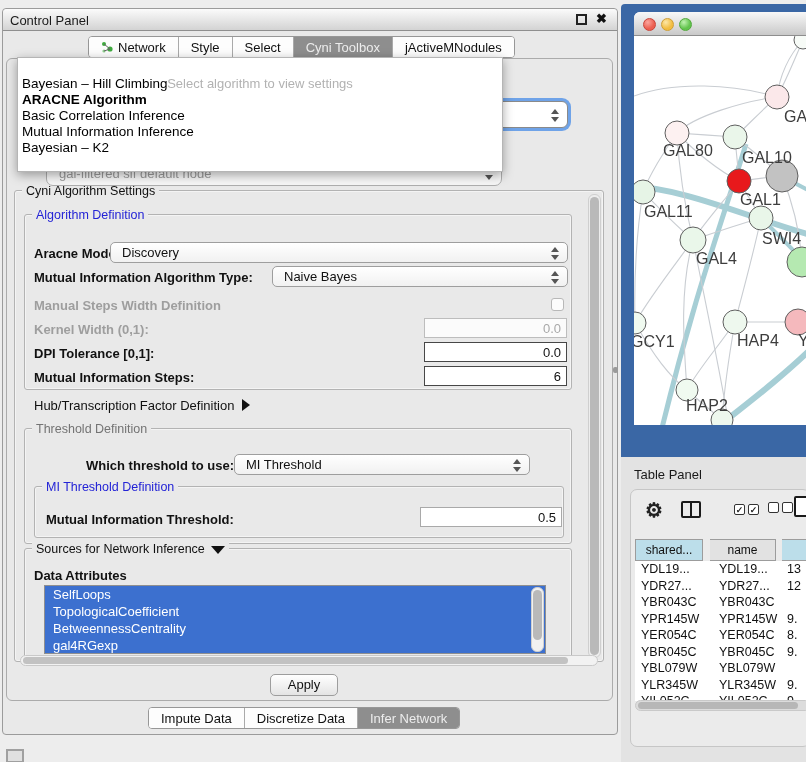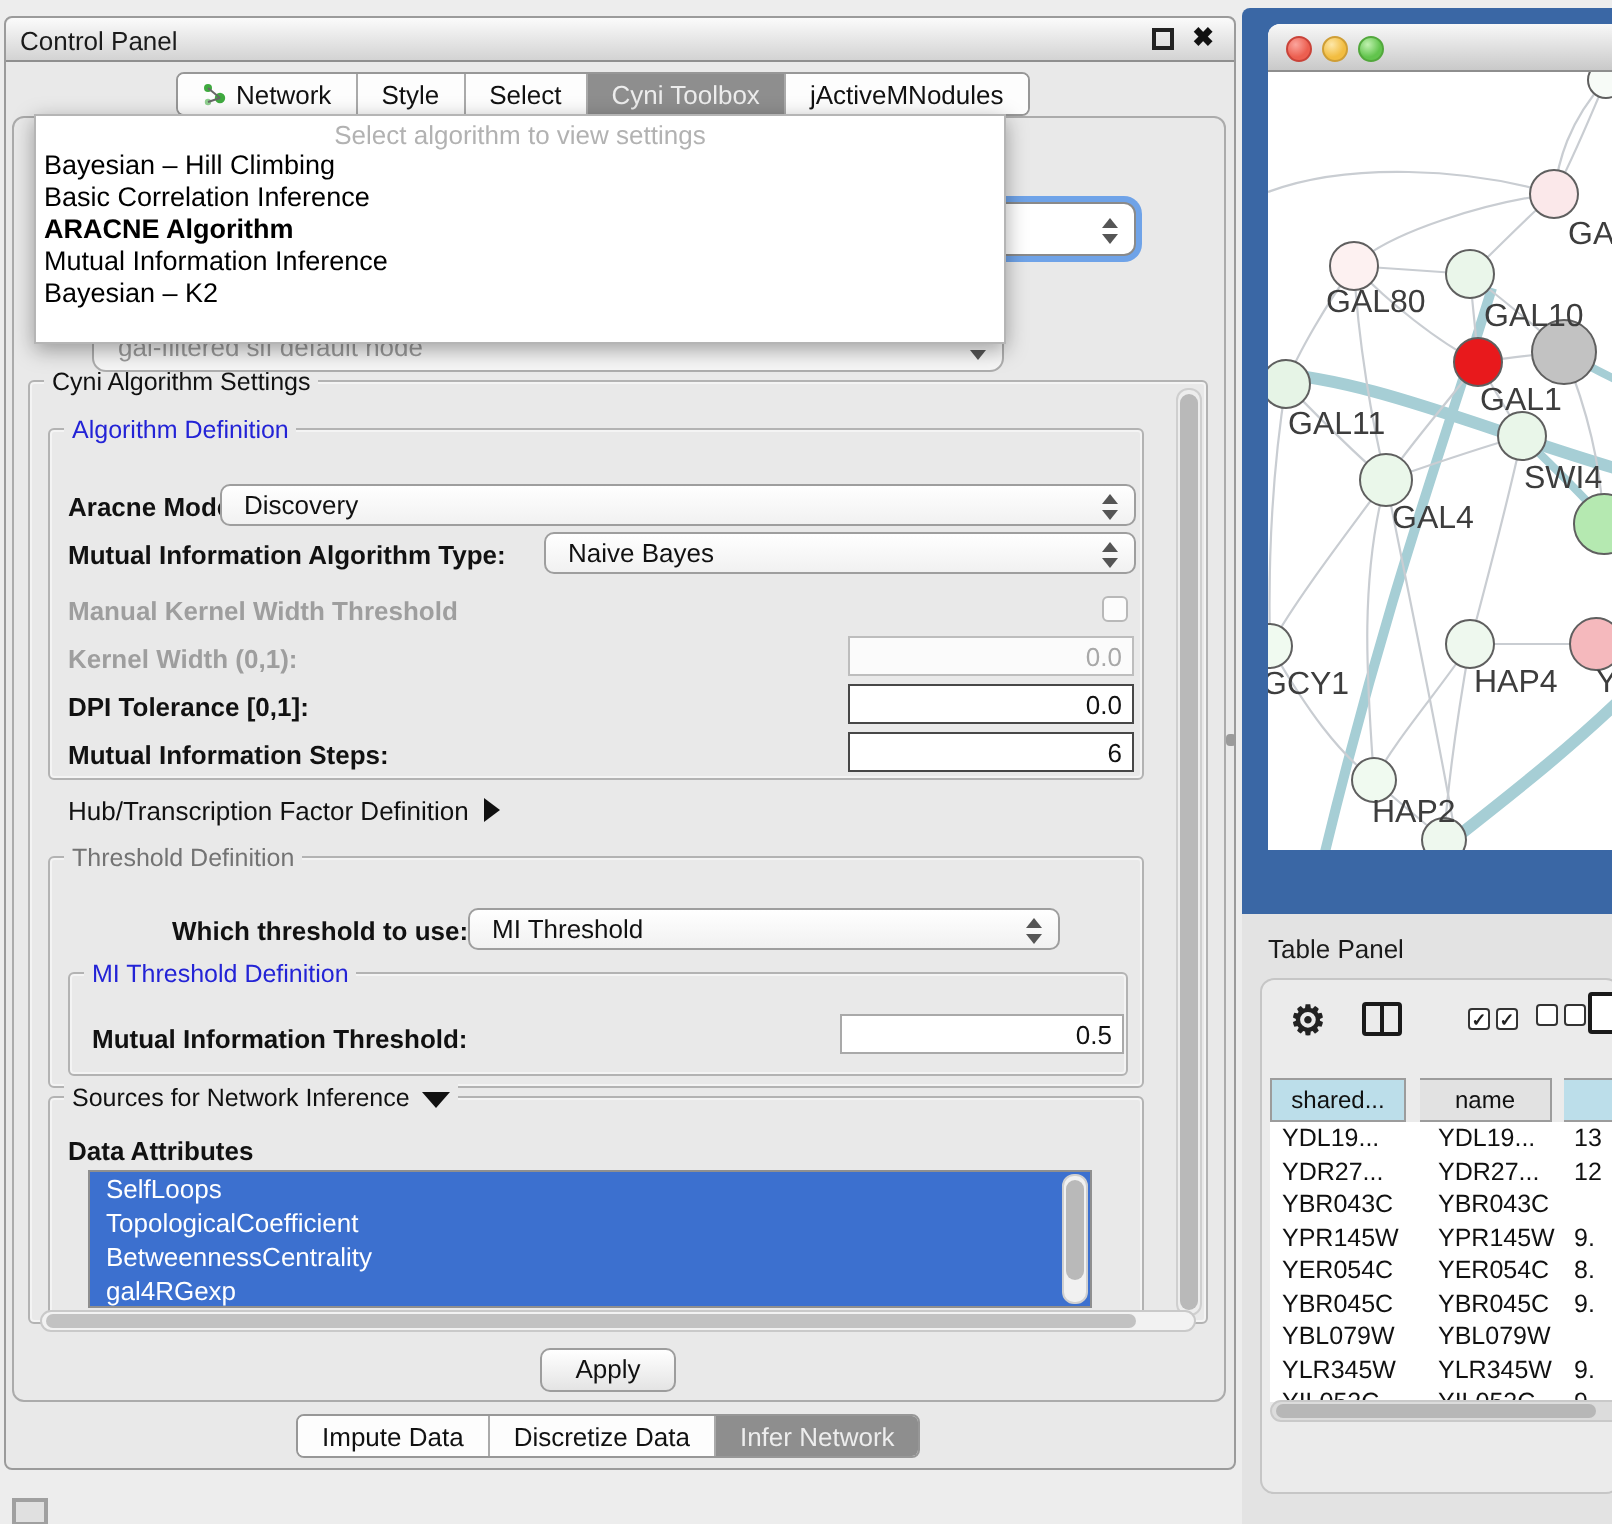--- a/index.html
+++ b/index.html
@@ -76,21 +76,21 @@
   
   .attr-list { position:absolute; background:#fff; border:1px solid #8f8f8f; overflow:hidden; }
   .attr-item { height:17px; line-height:17px; padding-left:8px; background:#3c70cf; color:#fff; font-size:13px; }
 
   .apply-btn { position:absolute; width:68px; height:22px; border:1px solid #9d9d9d; border-radius:5px;
                background:linear-gradient(#ffffff,#e4e4e4); font-size:13px; text-align:center; line-height:20px; }
 
   
   .popup { position:absolute; left:17px; top:57px; width:486px; height:115px; background:#fff;
            border:1px solid #b5b5b5; box-shadow:0 3px 10px rgba(0,0,0,.35); z-index:20; }
-  .pp-placeholder { height:17px; text-align:center; color:#b2b2b2; font-size:13px; padding-top:2px; }
+  .pp-placeholder { height:17px; text-align:center; color:#b2b2b2; font-size:13px; padding-top:18px; }
   .pp-item { height:16px; line-height:16px; padding-left:4px; font-size:13.5px; color:#000; }
   .pp-item.sel-bold { font-weight:bold; }
 
   .combo-behind { position:absolute; left:46px; top:101px; width:522px; height:27px; background:#fff;
                   border:1px solid #8a8a8a; border-radius:6px;
                   box-shadow:0 0 0 3px #6fa3e8; z-index:10; }
   .combo-gal { position:absolute; left:46px; top:160px; width:456px; height:26px; background:#f6f6f6;
                border:1px solid #adadad; border-radius:7px; z-index:10;
                display:flex; align-items:center; padding-left:12px; color:#9a9a9a; font-size:13px; }
 
@@ -177,22 +177,22 @@
   </div>
 
   <div class="combo-gal">
     <span>gal-filtered sif default node</span>
     <span class="spin" style="top:6px;"></span>
   </div>
 
   <div class="popup">
     <div class="pp-placeholder">Select algorithm to view settings</div>
     <div class="pp-item">Bayesian – Hill Climbing</div>
+    <div class="pp-item sel-bold">ARACNE Algorithm</div>
     <div class="pp-item">Basic Correlation Inference</div>
-    <div class="pp-item sel-bold">ARACNE Algorithm</div>
     <div class="pp-item">Mutual Information Inference</div>
     <div class="pp-item">Bayesian – K2</div>
   </div>
 
   <div class="grp" style="left:14px; top:190px; width:590px; height:472px;"></div>
   <span class="grp-legend" style="left:22px; top:184px;">Cyni Algorithm Settings</span>
   <div class="vsb" style="left:588px; top:194px; height:464px;">
     <div class="thumb" style="top:2px; height:458px;"></div>
   </div>
 
@@ -204,21 +204,21 @@
     <span>Discovery</span>
     <span class="spin"></span>
   </div>
 
   <span class="lbl b" style="left:34px; top:270px;">Mutual Information Algorithm Type:</span>
   <div class="combo" style="left:272px; top:266px; width:296px;">
     <span>Naive Bayes</span>
     <span class="spin"></span>
   </div>
 
-  <span class="lbl b dim" style="left:34px; top:298px;">Manual Kernel Width Threshold</span>
+  <span class="lbl b dim" style="left:34px; top:298px;">Manual Steps Width Definition</span>
   <div class="chk" style="left:551px; top:298px;"></div>
 
   <span class="lbl b dim" style="left:34px; top:322px;">Kernel Width (0,1):</span>
   <div class="field dis" style="left:424px; top:318px; width:143px;">0.0</div>
 
   <span class="lbl b" style="left:34px; top:346px;">DPI Tolerance [0,1]:</span>
   <div class="field" style="left:424px; top:342px; width:143px;">0.0</div>
 
   <span class="lbl b" style="left:34px; top:370px;">Mutual Information Steps:</span>
   <div class="field" style="left:424px; top:366px; width:143px;">6</div>

